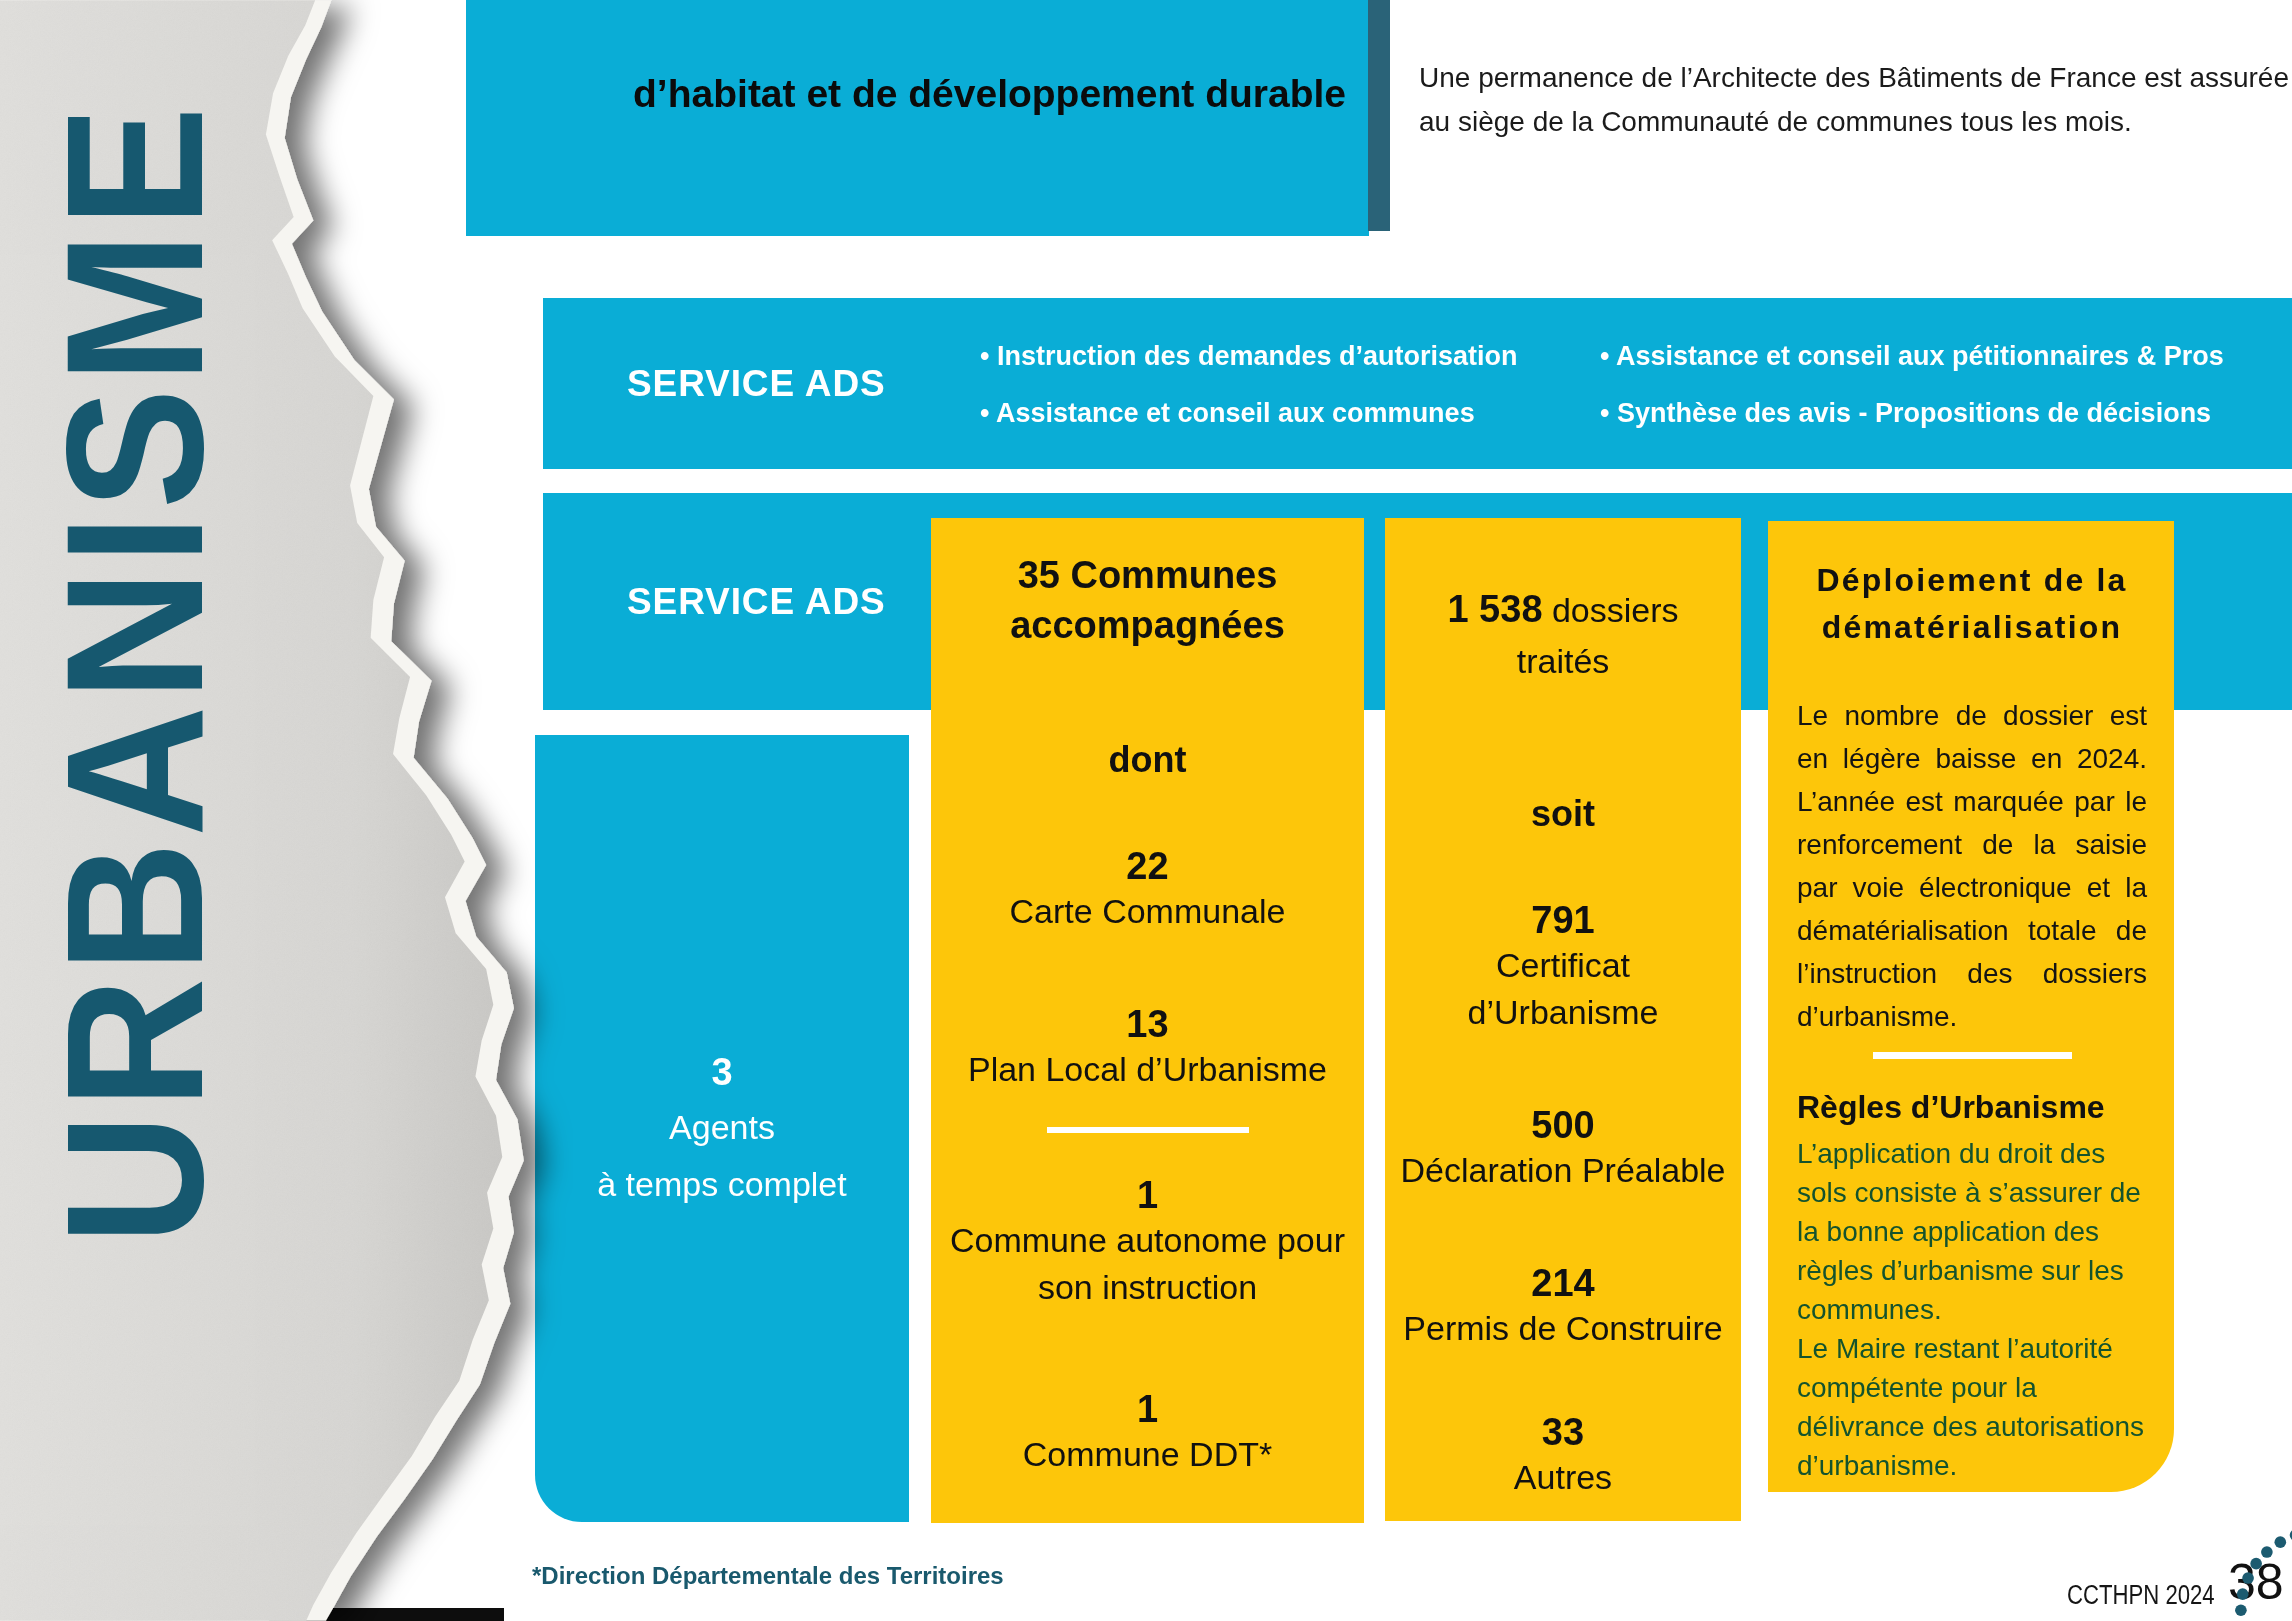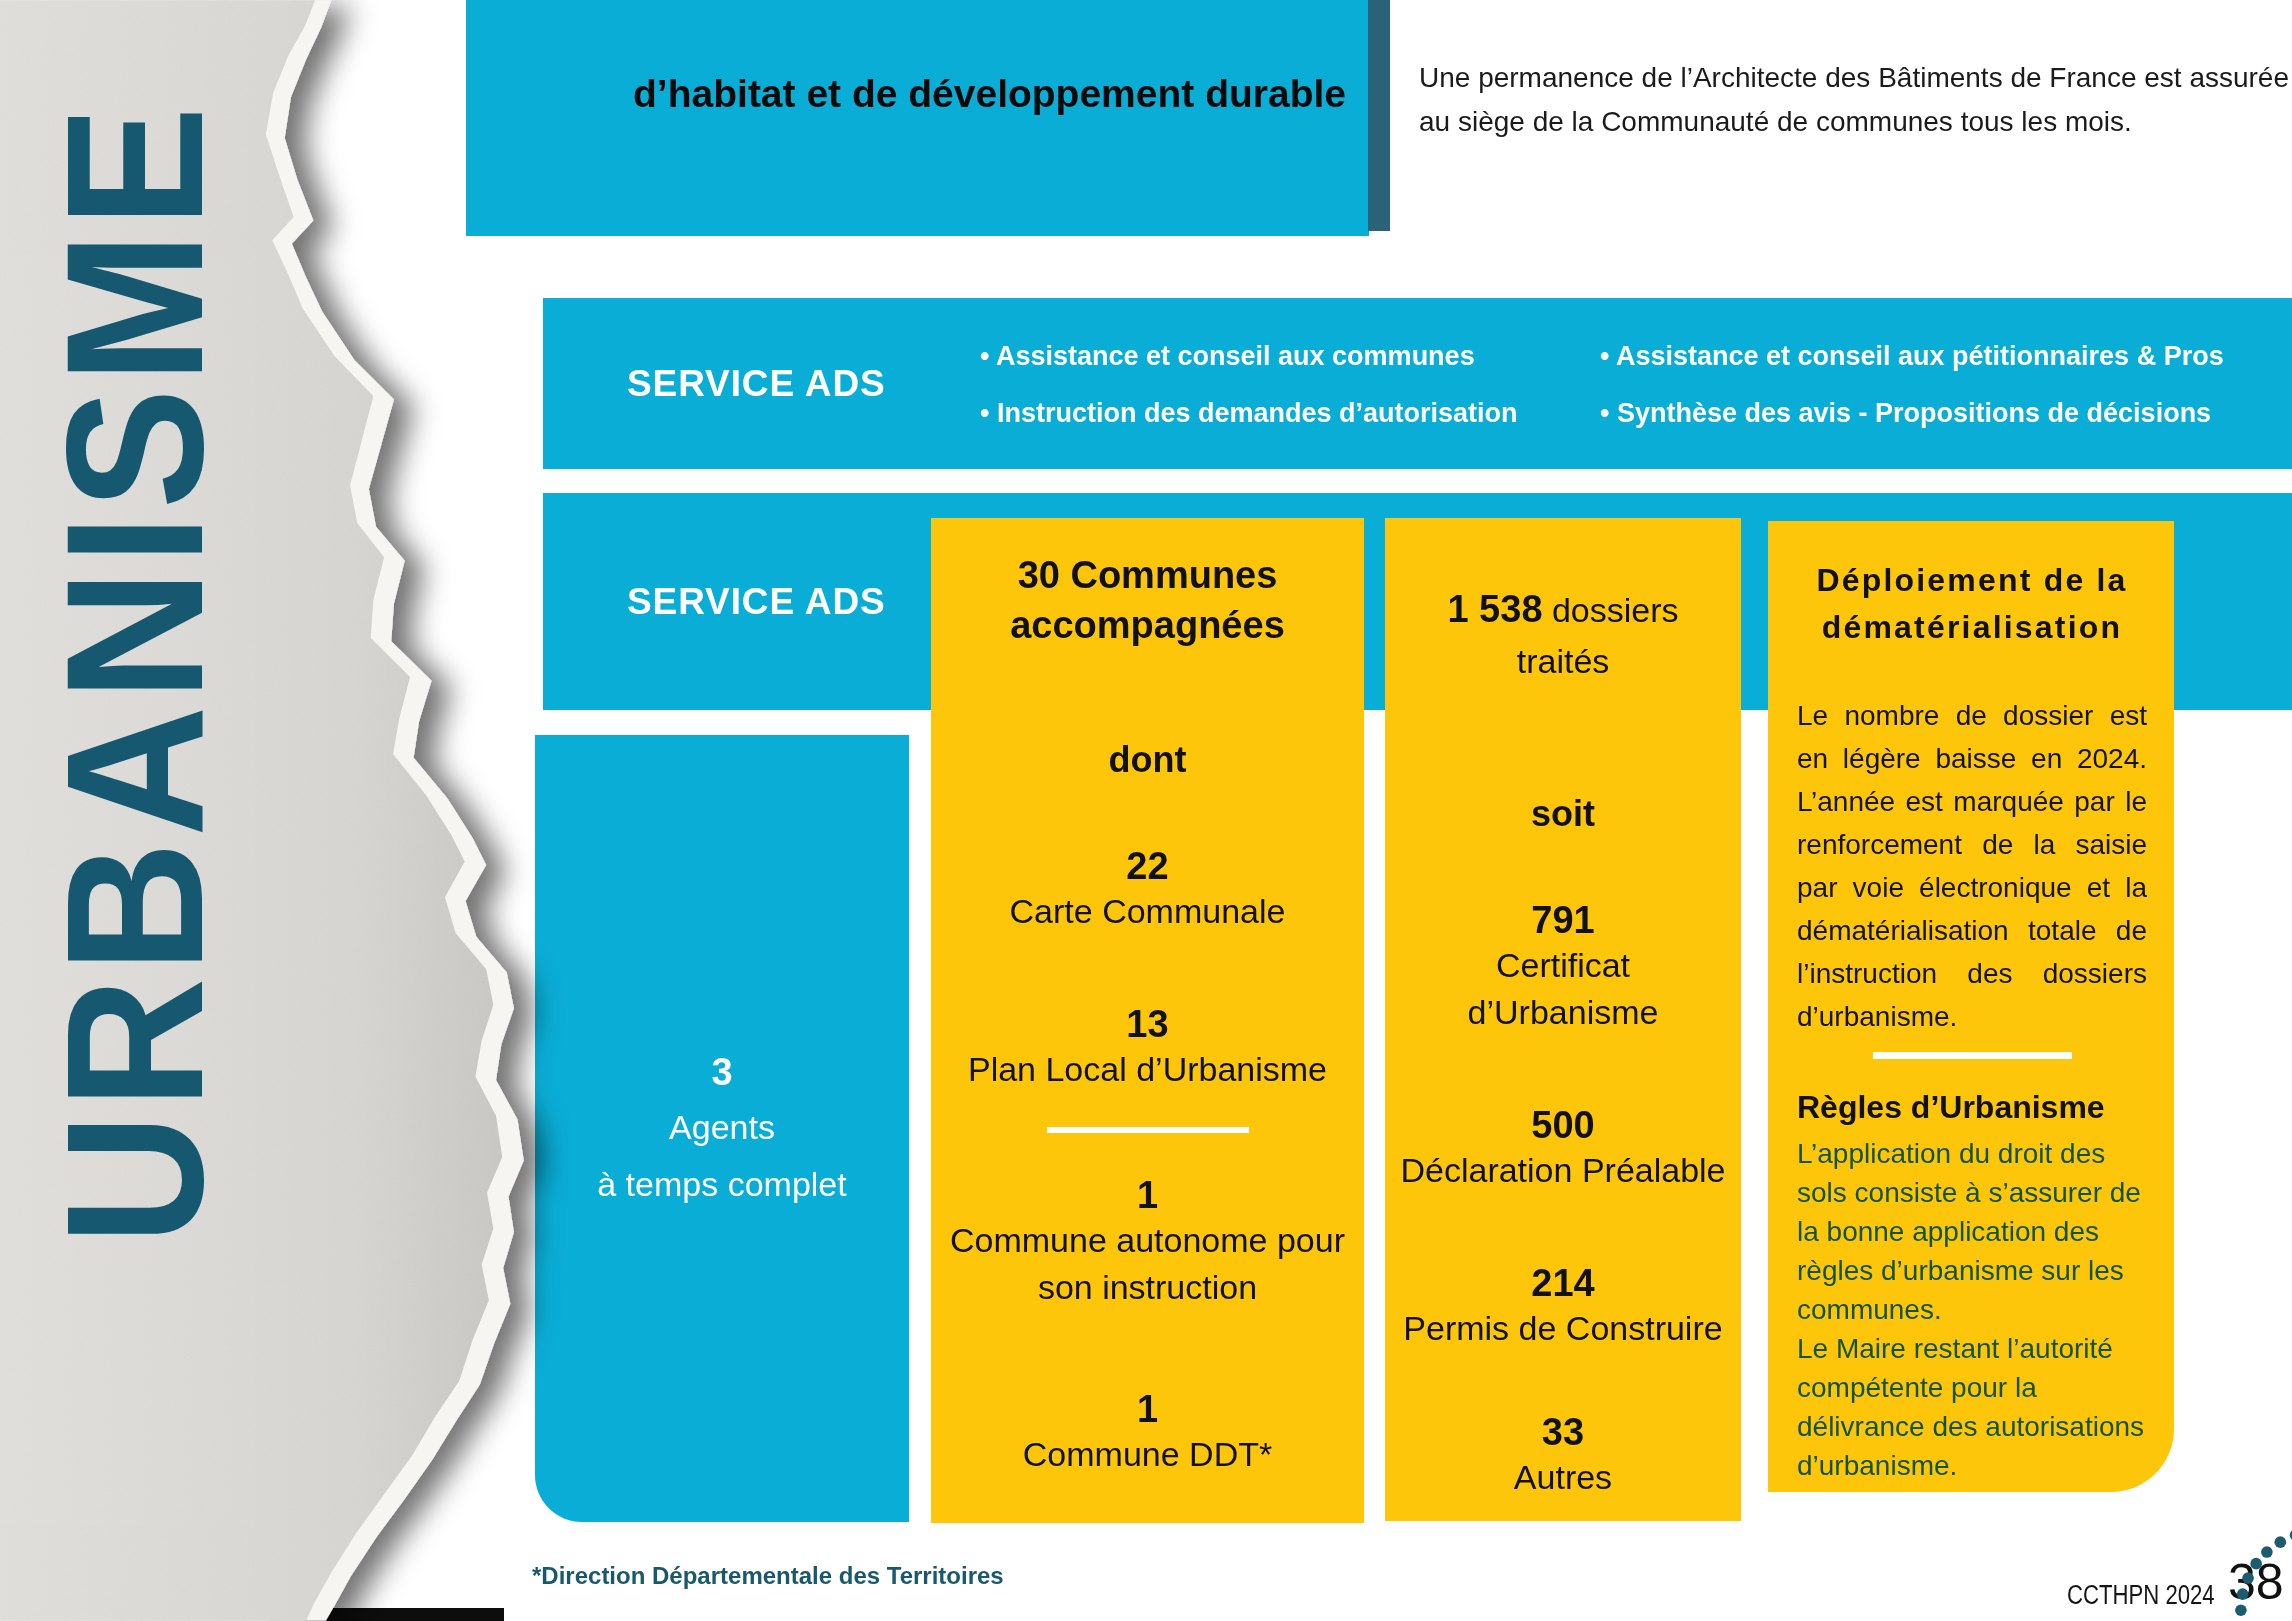--- a/index.html
+++ b/index.html
@@ -77,42 +77,42 @@
   <div class="title">
     <div>d’habitat et de développement durable</div>
   </div>
 </div>
 <div class="abs teal-strip"></div>
 <div class="abs top-note">Une permanence de l’Architecte des Bâtiments de France est assurée au siège de la Communauté de communes tous les mois.</div>
 
 <div class="abs band band-missions">
   <div class="band-label">SERVICE ADS</div>
   <div class="bullets bullets-col1">
+    <div>• Instruction des demandes d’autorisation</div>
     <div>• Assistance et conseil aux communes</div>
-    <div>• Instruction des demandes d’autorisation</div>
   </div>
   <div class="bullets bullets-col2">
     <div>• Assistance et conseil aux pétitionnaires &amp; Pros</div>
     <div>• Synthèse des avis - Propositions de décisions</div>
   </div>
 </div>
 
 <div class="abs band band-service">
   <div class="band-label">SERVICE ADS</div>
 </div>
 
 <div class="abs agents-box">
   <div class="agents-value">3</div>
   <div class="agents-line">Agents</div>
   <div class="agents-line">à temps complet</div>
 </div>
 
 <div class="abs card card-communes">
   <div class="card-title">
-    <div>30 Communes</div>
+    <div>35 Communes</div>
     <div>accompagnées</div>
   </div>
   <div class="connector">dont</div>
   <div class="mt72">
     <div class="stat-value">22</div>
     <div class="stat-label">Carte Communale</div>
   </div>
   <div class="mt76">
     <div class="stat-value">13</div>
     <div class="stat-label">Plan Local d’Urbanisme</div>

